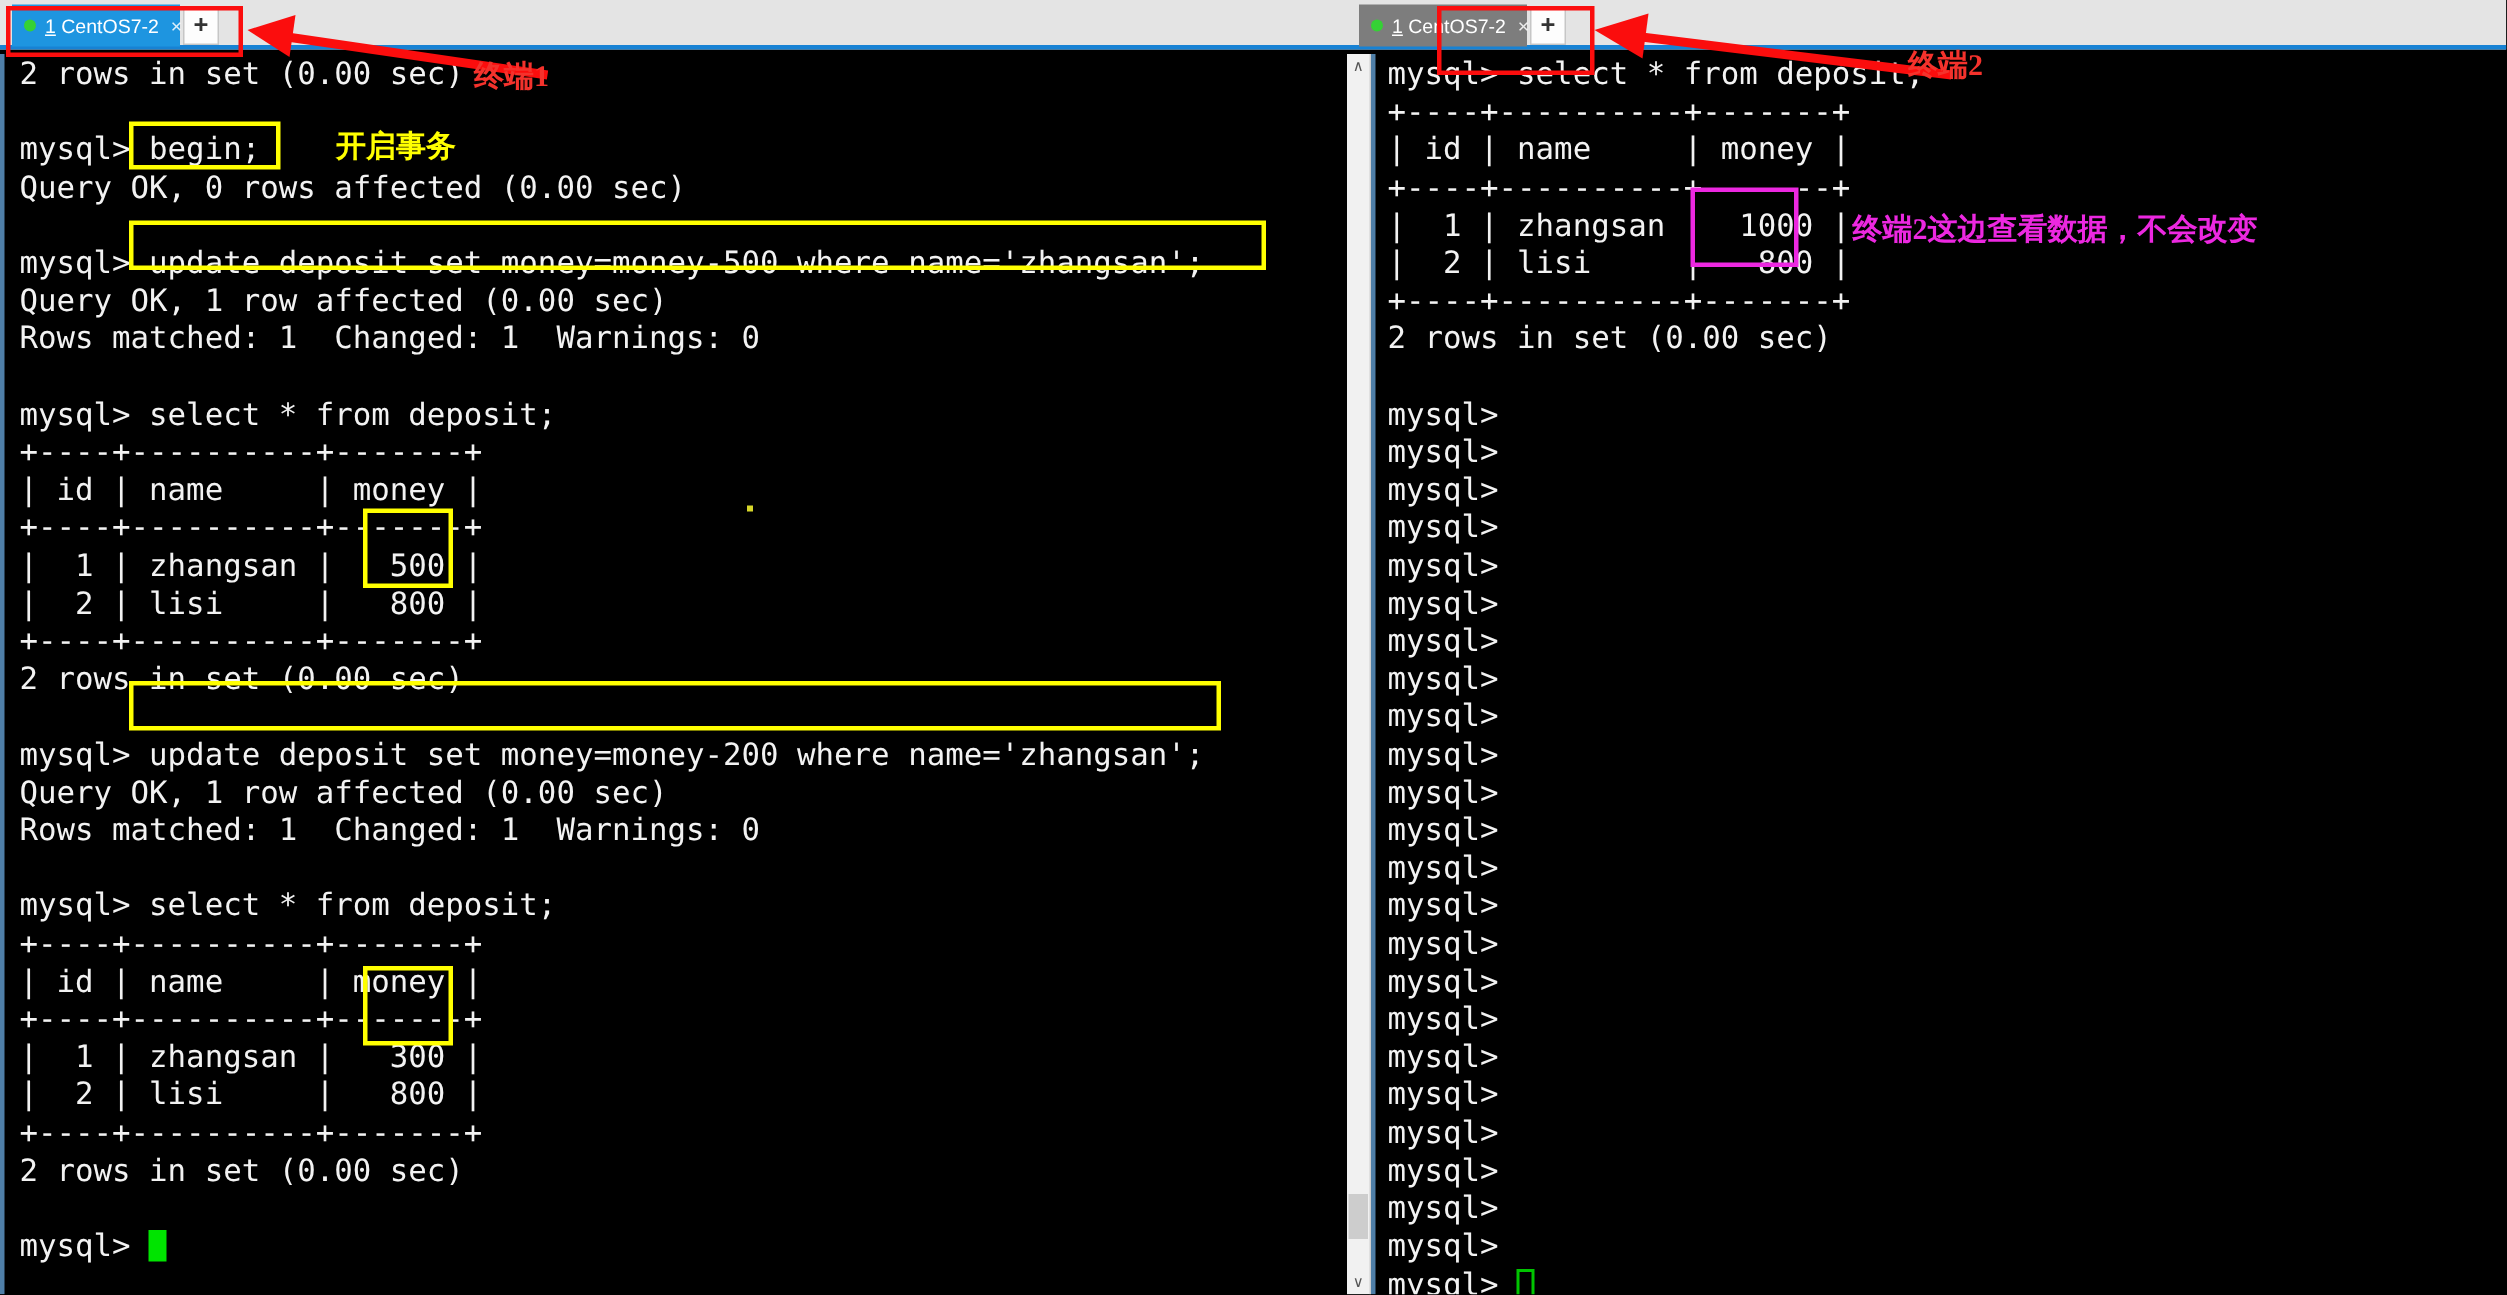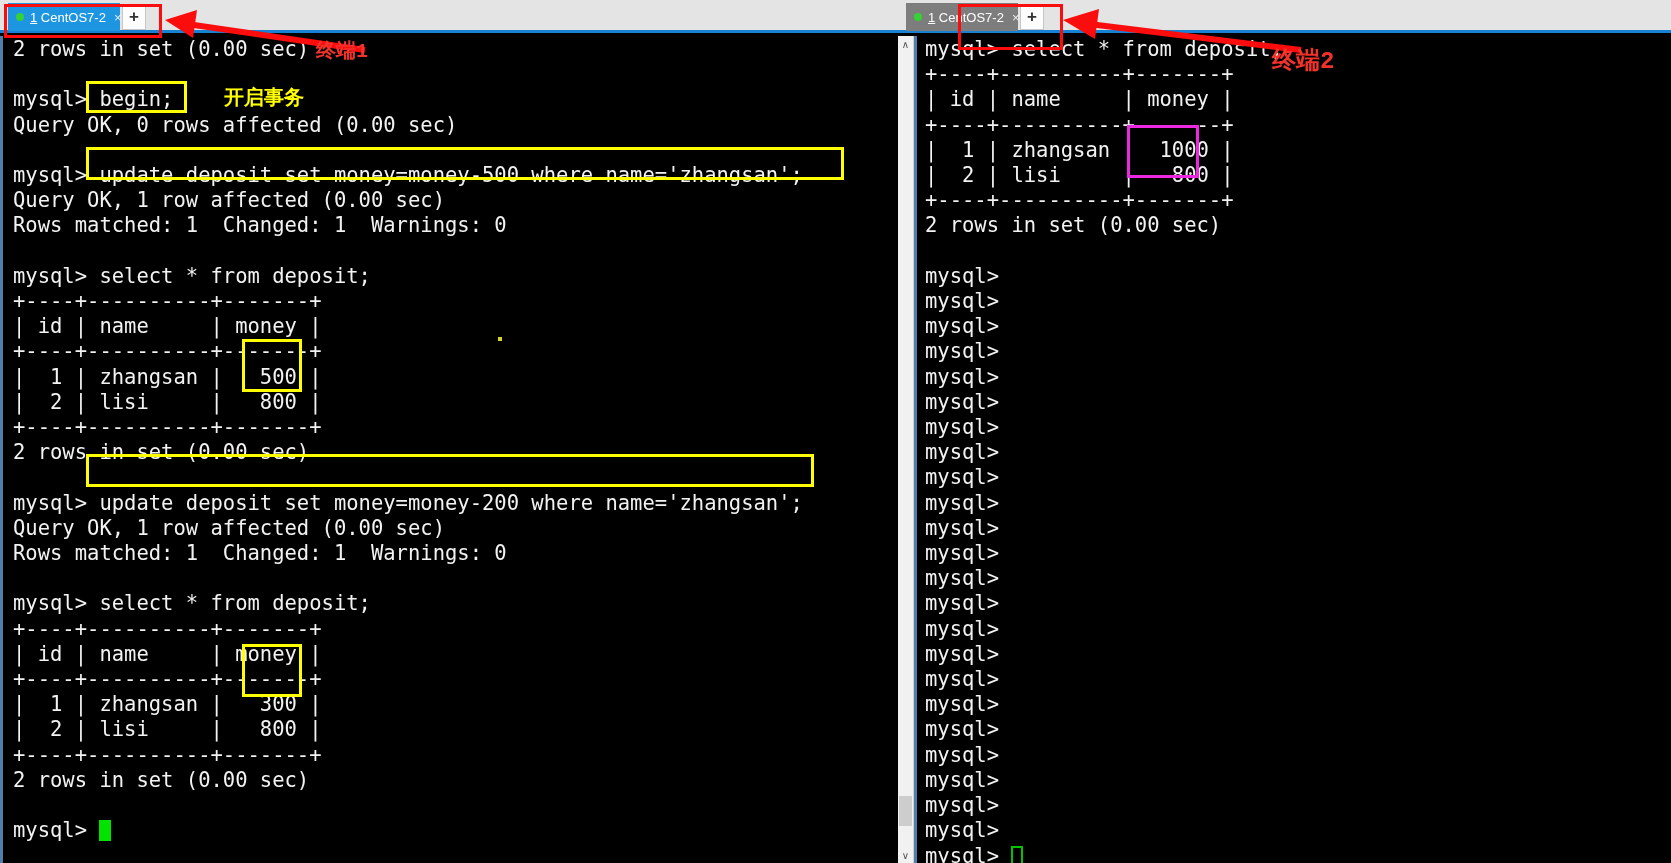--- a/index.html
+++ b/index.html
@@ -105,21 +105,21 @@
     display: inline-block; width: 12px; height: 21px;
     border: 2px solid #00c400; vertical-align: -4px;
   }
 
   
   .ov { position: absolute; }
   .box-yellow { border: 3px solid #ffff00; }
   .box-magenta { border: 3px solid #ec28e0; }
   .box-red { border: 3px solid #fb0d0d; }
   .note {
-    font-family: Liberation Mono, monospace;
+    font-family: Liberation Serif, serif;
     font-weight: bold; white-space: nowrap;
   }
   .note-yellow { color: #ffff00; }
   .note-red { color: #f4322c; }
   .note-magenta { color: #ec28e0; }
   .yellow-dot {
     width: 4px; height: 4px; background: #d6d62a;
   }
   svg.arrow { position: absolute; overflow: visible; }
 </style>
@@ -235,30 +235,31 @@
     <line x1="200" y1="42" x2="22" y2="16" stroke="#fb0d0d" stroke-width="6"></line>
     <polygon points="0,12 32,2 28,30" fill="#fb0d0d"></polygon>
   </svg>
   <svg class="arrow" style="left:1063px; top:8px; width:240px; height:50px;">
     <line x1="238" y1="42" x2="26" y2="16" stroke="#fb0d0d" stroke-width="6"></line>
     <polygon points="0,12 36,1 32,31" fill="#fb0d0d"></polygon>
   </svg>
 
   <div class="ov note note-red" style="left:316px; top:37px; font-size:20px;">终端1</div>
 
-  <div class="ov note note-red" style="left:1272px; top:44px; font-size:24px;">终端2</div>
+  <div class="ov note note-red" style="left:1272px; top:30px; font-size:20px;">终端2</div>
 
   <div class="ov box-yellow" style="left:86px; top:81px; width:101px; height:32px;"></div>
   <div class="ov note note-yellow" style="left:224px; top:84px; font-size:20px;">开启事务</div>
 
   <div class="ov box-yellow" style="left:86px; top:147px; width:758px; height:33px;"></div>
 
   <div class="ov box-yellow" style="left:242px; top:339px; width:60px; height:53px;"></div>
 
   <div class="ov yellow-dot" style="left:498px; top:337px;"></div>
 
   <div class="ov box-yellow" style="left:86px; top:454px; width:728px; height:33px;"></div>
 
   <div class="ov box-yellow" style="left:242px; top:644px; width:60px; height:53px;"></div>
 
   <div class="ov box-magenta" style="left:1127px; top:125px; width:72px; height:53px;"></div>
+  <div class="ov note note-magenta" style="left:1235px; top:139px; font-size:20px;">终端2这边查看数据，不会改变</div>
 
 </div>
 
 </body></html>

